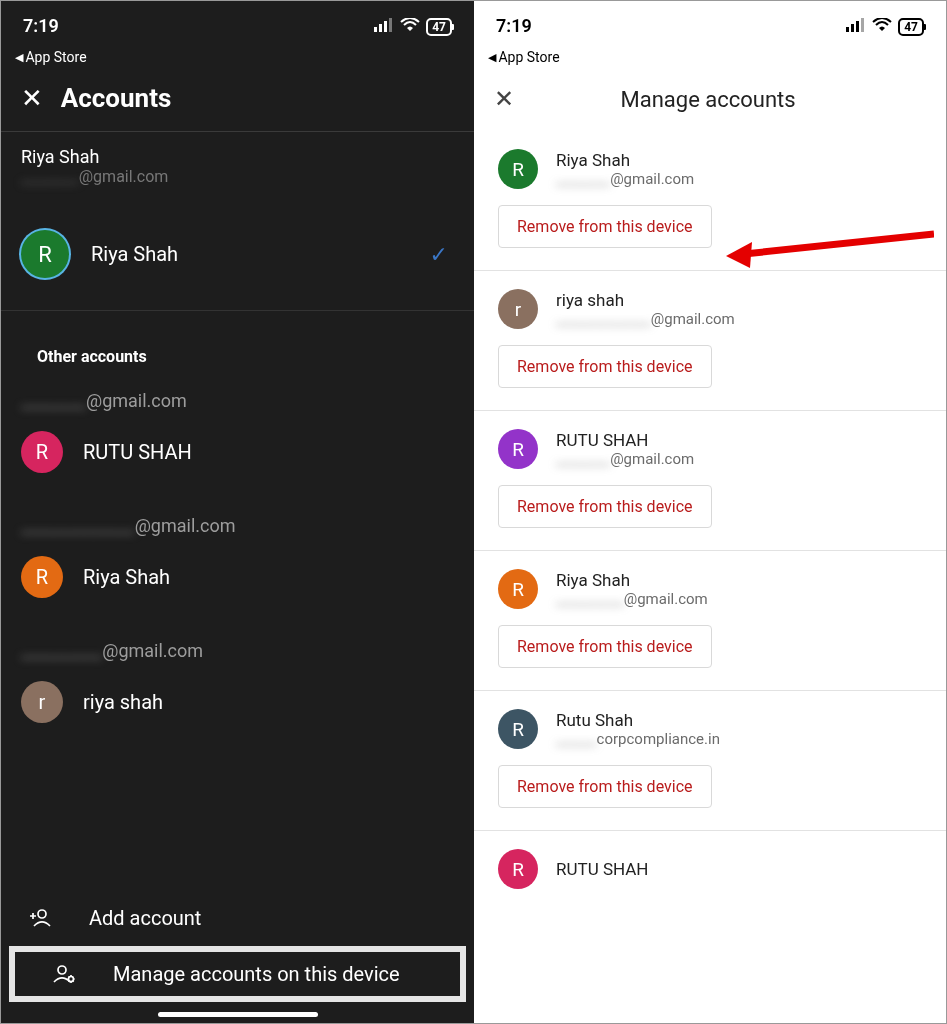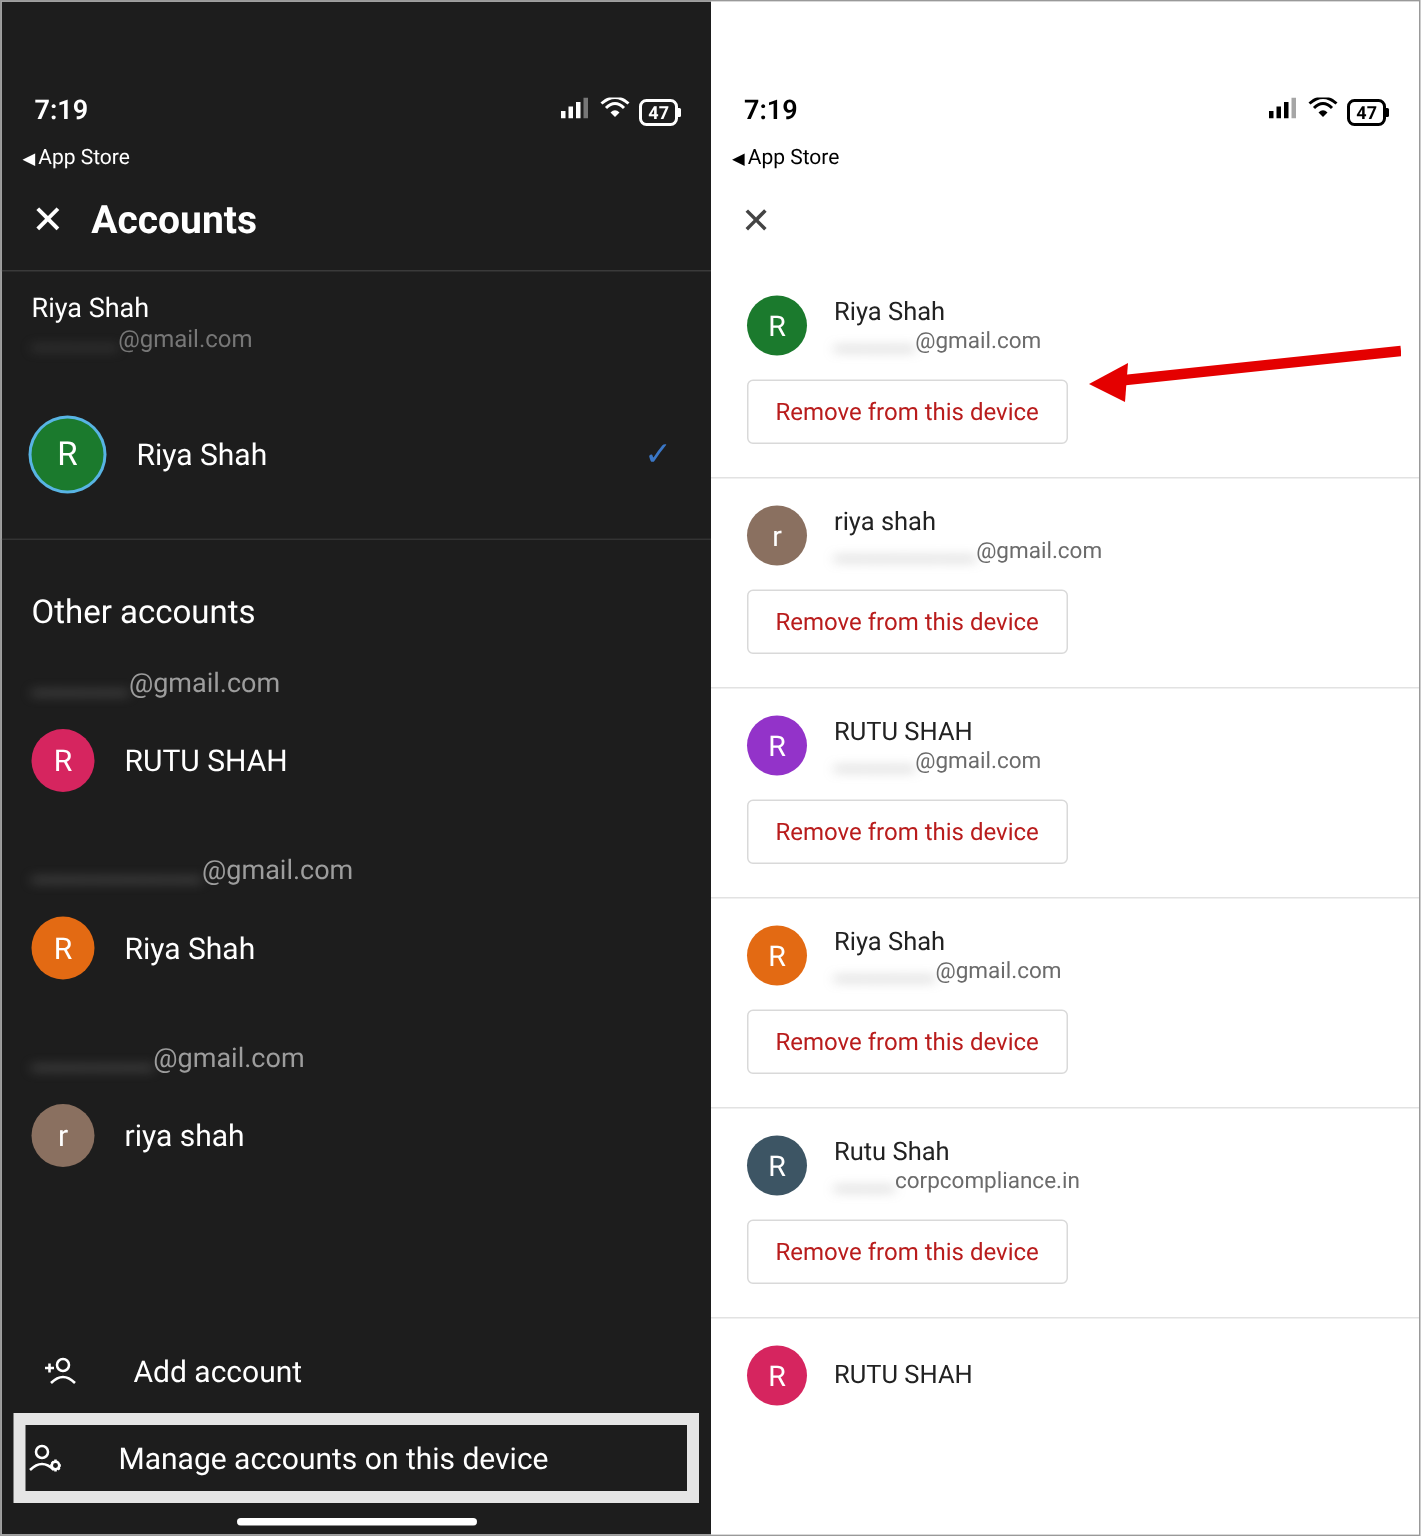--- a/index.html
+++ b/index.html
@@ -2,21 +2,21 @@
 <html><head>
 <meta charset="utf-8">
 <style>
   * { box-sizing: border-box; margin: 0; padding: 0; font-family: -apple-system, BlinkMacSystemFont, "Segoe UI", Roboto, Helvetica, Arial, sans-serif; }
   body { width: 947px; height: 1024px; display: flex; border: 1px solid #999; overflow: hidden; }
   .pane { height: 100%; position: relative; overflow: hidden; }
   .pane-left { width: 474px; background: #1d1d1d; color: #fff; }
   .pane-right { width: 473px; background: #fff; color: #000; }
 
   
-  .status-bar { height: 48px; display: flex; align-items: center; justify-content: space-between; padding: 16px 22px; font-size: 18px; font-weight: 600; margin-top: 48px; }
+  .status-bar { height: 48px; display: flex; align-items: center; justify-content: space-between; padding: 16px 22px; font-size: 18px; font-weight: 600; }
   .status-bar .right { display: flex; align-items: flex-end; gap: 6px; }
   .battery-box { border: 2px solid currentColor; border-radius: 5px; padding: 1px 4px; font-size: 12px; font-weight: 700; line-height: 1; position: relative; }
   .battery-box::after { content: ""; position: absolute; right: -4px; top: 4px; width: 2px; height: 6px; background: currentColor; border-radius: 0 1px 1px 0; }
   .signal-icon, .wifi-icon { display: inline-block; }
   .back-strip { padding: 0 14px 6px 14px; font-size: 14px; display: flex; align-items: center; gap: 2px; }
   .back-strip .tri { font-size: 11px; }
 
   
   .left-header { display: flex; align-items: center; gap: 18px; padding: 12px 20px 18px 20px; }
   .close-x { font-size: 26px; font-weight: 300; }
@@ -29,29 +29,29 @@
   .cur-email .blur, .blur { filter: blur(4px); display: inline-block; }
   .selected-row { display: flex; align-items: center; padding: 26px 26px 32px 20px; border-bottom: 1px solid #333; position: relative; }
   .avatar { width: 48px; height: 48px; border-radius: 50%; display: flex; align-items: center; justify-content: center; font-size: 22px; font-weight: 400; color: #fff; flex-shrink: 0; }
   .avatar.md { width: 42px; height: 42px; font-size: 20px; }
   .avatar.sm { width: 40px; height: 40px; font-size: 19px; }
   .avatar-ring { box-shadow: 0 0 0 2px #58b4e4; }
   .sel-name { padding-left: 22px; font-size: 20px; }
   .check { position: absolute; right: 26px; color: #3b77c6; font-size: 22px; }
 
   
-  .section-title { font-size: 22px; font-weight: 400; padding: 36px 20px 18px 20px; }
+  .section-title { font-size: 16px; font-weight: 700; padding: 36px 20px 18px 20px; margin-left: 16px; }
   .other-email { padding: 6px 20px 2px 20px; font-size: 18px; color: #9d9d9d; }
   .other-row { display: flex; align-items: center; padding: 18px 20px 36px 20px; gap: 20px; }
   .other-row .nm { font-size: 20px; }
 
   
   .footer { position: absolute; bottom: 0; left: 0; right: 0; padding-bottom: 6px; }
   .foot-row { display: flex; align-items: center; gap: 36px; padding: 14px 26px; font-size: 20px; }
-  .foot-hl { border: 8px solid #e5e5e5; margin: 2px 8px 10px 8px; padding: 10px 0; }
+  .foot-hl { border: 6px solid #e5e5e5; margin: 2px 8px 10px 8px; padding: 10px 36px; }
   .home-ind { width: 160px; height: 5px; background: #fff; border-radius: 3px; margin: 2px auto 0 auto; }
   .foot-icon { width: 26px; display: flex; justify-content: center; }
 
   
   .right-header { display: flex; align-items: center; padding: 14px 20px 18px 20px; }
   .right-close { font-size: 24px; color: #444; font-weight: 300; }
   .right-title { flex: 1; text-align: center; font-size: 22px; color: #222; }
   .right-title-spacer { width: 24px; }
   .acct-card { border-bottom: 1px solid #e2e2e2; padding: 18px 24px 22px 24px; }
   .acct-top { display: flex; align-items: center; gap: 18px; }
@@ -189,20 +189,21 @@
       <span class="battery-box" style="border-color:#000;">47</span>
     </div>
   </div>
   <div class="back-strip" style="color:#000;">
     <span class="tri">◀</span>
     <span>App Store</span>
   </div>
 
   <div class="right-header">
     <span class="right-close">✕</span>
+    <span class="right-title">Manage accounts</span>
     <span class="right-title-spacer"></span>
   </div>
 
   <div id="right-list">
       <div class="acct-card"><div class="acct-top">
           <div class="avatar sm c-green">R</div>
           <div class="acct-info">
             <div class="nm">Riya Shah</div>
             <div class="em"><span class="blur">________</span>@gmail.com</div>
           </div>

